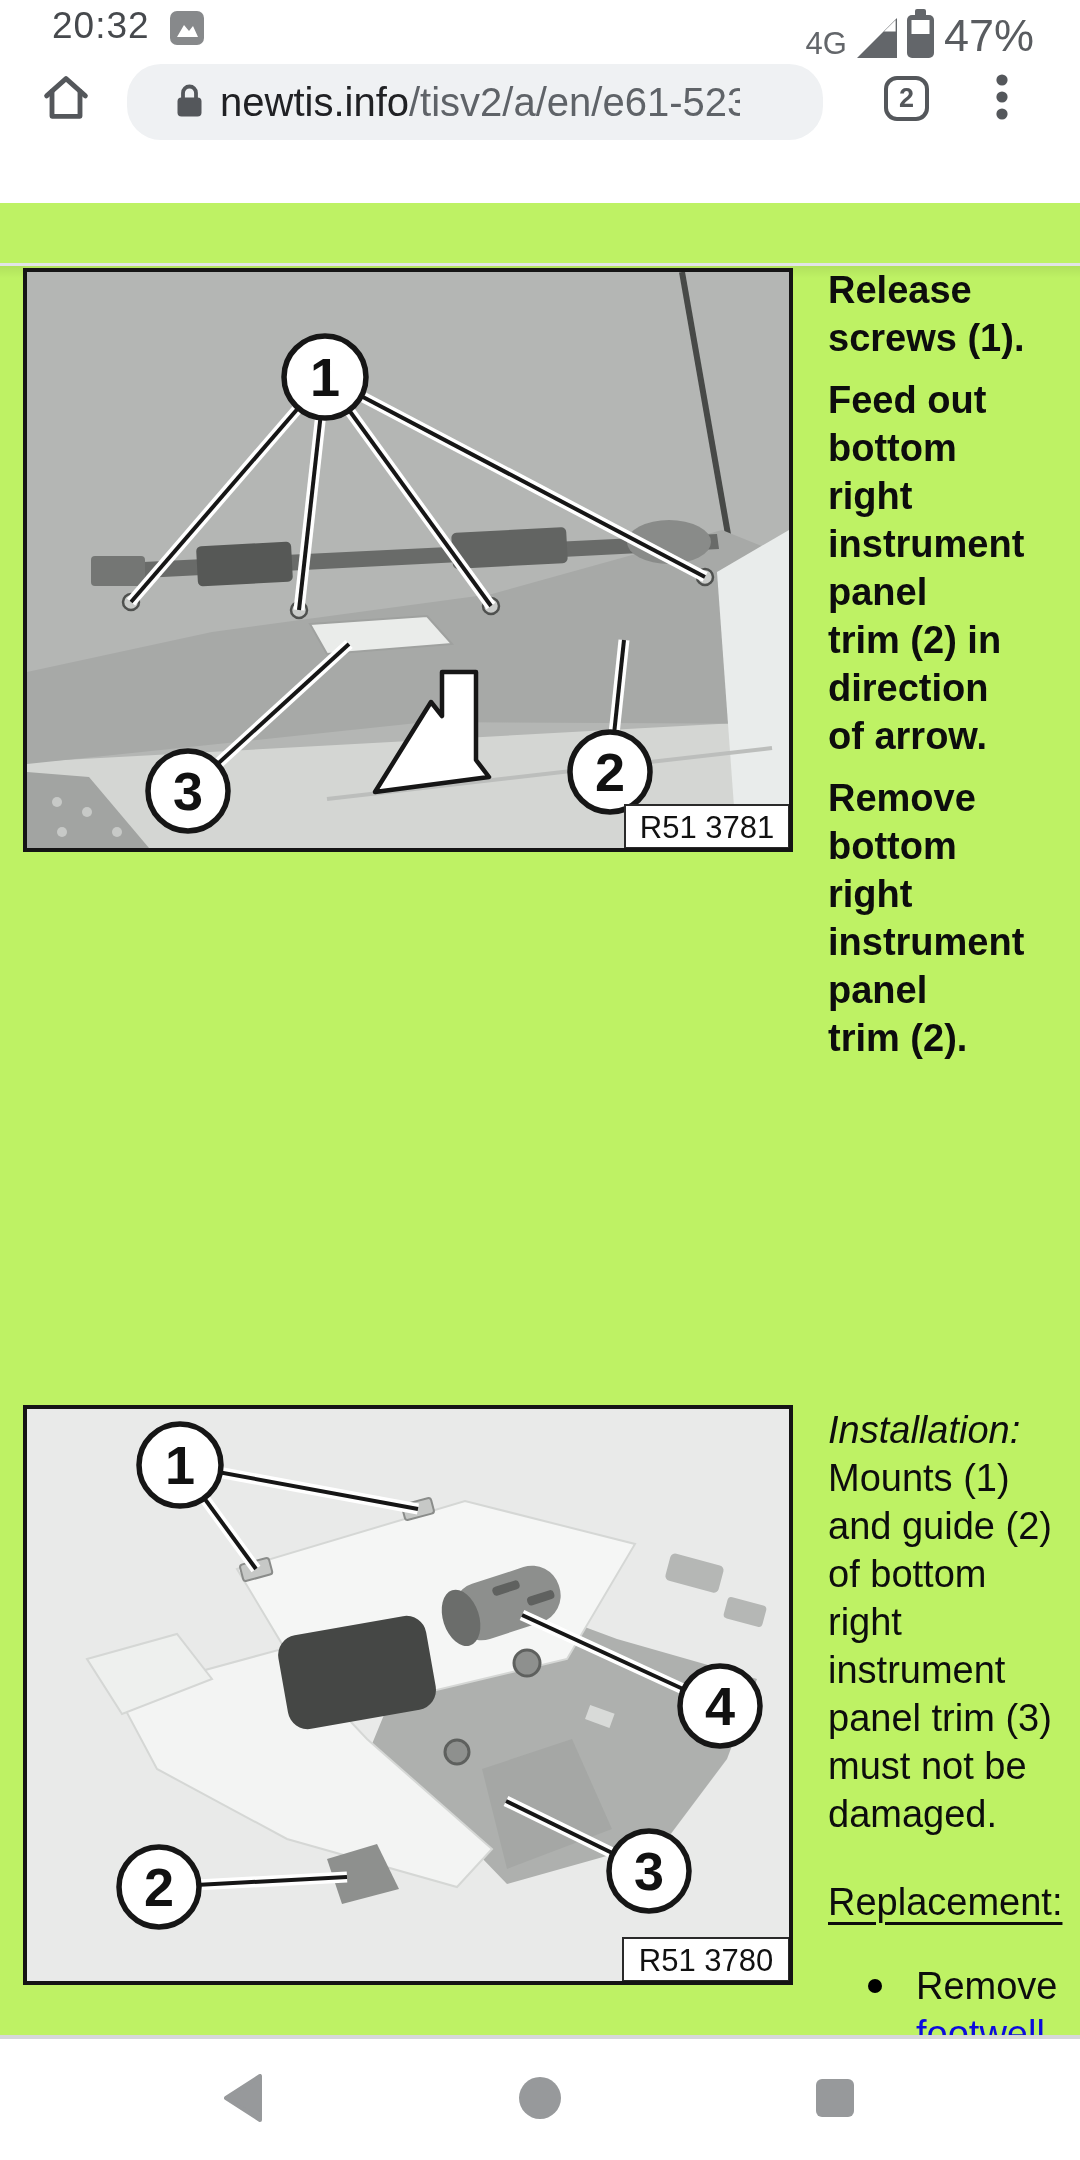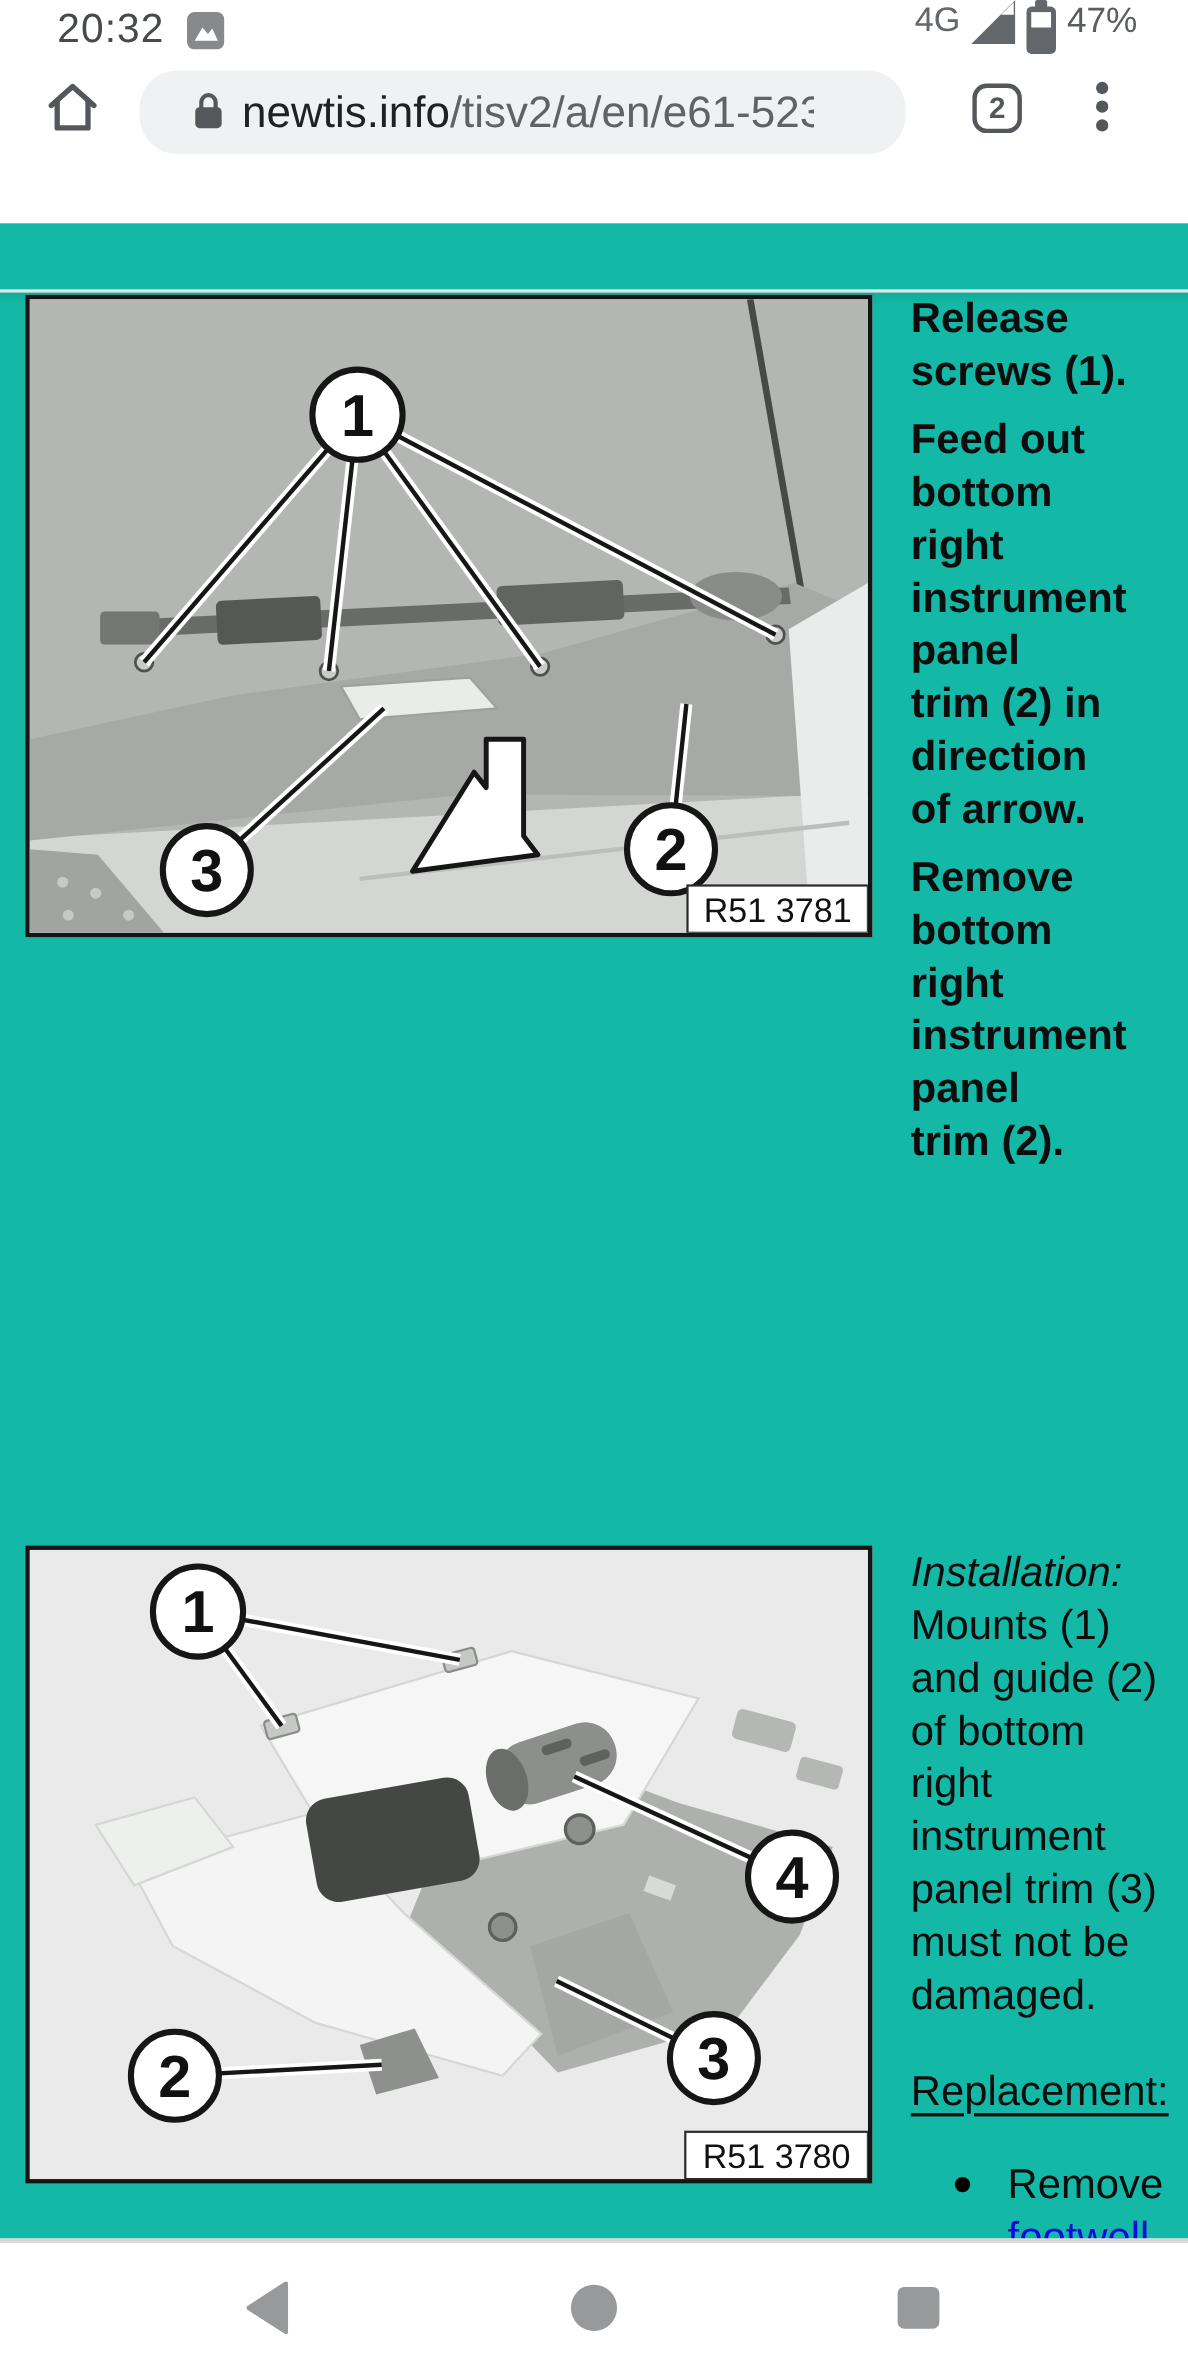--- a/index.html
+++ b/index.html
@@ -1,27 +1,27 @@
 <!DOCTYPE html>
 <html><head>
 <meta charset="utf-8">
 <style>
   html,body { margin:0; padding:0; background:#888; }
   .screen {
-    position:relative; width:1080px; height:2160px; background:#14b8a6;
+    position:relative; width:1080px; height:2160px; background:#bef264;
     font-family:"Liberation Sans", sans-serif; overflow:hidden;
     margin:0 auto;
   }
   
   .statusbar { position:absolute; left:0; top:0; width:1080px; height:60px; background:#fff; }
   .time { position:absolute; left:52px; top:5px; font-size:37px; color:#46494d; letter-spacing:1px; }
   .photo-ic { position:absolute; left:170px; top:11px; }
-  .sb-right { position:absolute; right:46px; top:0; height:62px; display:flex; align-items:flex-start; gap:10px; }
+  .sb-right { position:absolute; right:46px; top:0; height:62px; display:flex; align-items:flex-end; gap:10px; }
   .net { font-size:31px; color:#63666a; }
-  .pct { font-size:32px; color:#595c60; }
+  .pct { font-size:45px; color:#595c60; }
   
   .toolbar { position:absolute; left:0; top:60px; width:1080px; height:143px; background:#fff; }
   .home-btn { position:absolute; left:38px; top:10px; width:58px; height:58px; }
   .pill { position:absolute; left:127px; top:4px; width:696px; height:76px; background:#eff1f3;
           border-radius:34px; display:flex; align-items:center; overflow:hidden; }
   .lock { margin-left:49px; flex:0 0 auto; }
   .url { margin-left:17px; font-size:40px; white-space:nowrap; }
   .url .domain { color:#202124; }
   .url .path { color:#5f6368; }
   .clip-char { display:inline-block; width:13px; overflow:hidden; vertical-align:bottom; color:#5f6368; }

